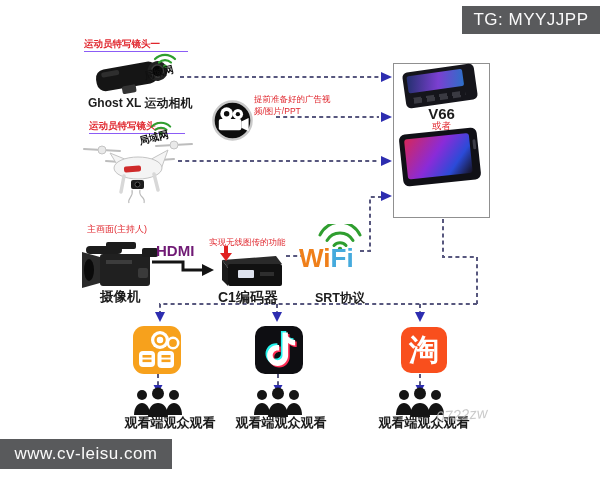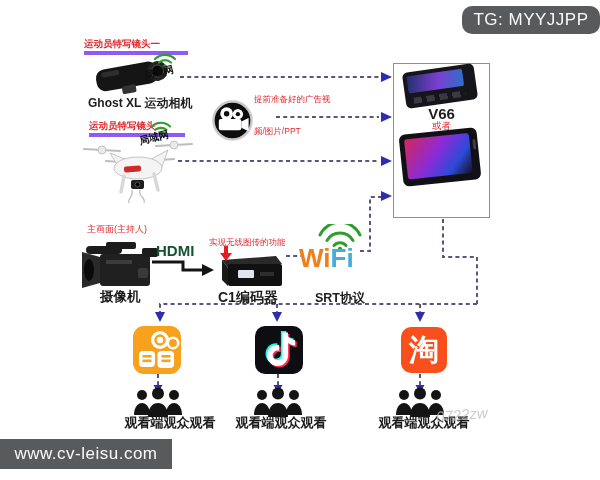--- a/index.html
+++ b/index.html
@@ -3,21 +3,21 @@
 <meta charset="utf-8">
 <style>
   html,body{margin:0;padding:0;background:#fff;}
   #canvas{position:relative;width:600px;height:480px;background:#fff;overflow:hidden;
           font-family:"Liberation Sans",sans-serif;}
   .abs{position:absolute;}
   svg{display:block;}
   #connectors{position:absolute;left:0;top:0;z-index:1;}
   .ann{position:absolute;color:#e0262d;font-weight:bold;line-height:1.15;z-index:3;white-space:nowrap;}
   .lbl{position:absolute;color:#1c1c1c;font-weight:bold;z-index:3;white-space:nowrap;}
-  .underline{border-bottom:4px solid #8b5cf6;padding-bottom:1px;}
+  .underline{border-bottom:1px solid #8b5cf6;padding-bottom:1px;}
   .badge{position:absolute;background:#595a5c;color:#fafafa;display:flex;align-items:center;
          justify-content:center;z-index:6;font-weight:400;letter-spacing:.5px;}
   .lan{font-size:10px;transform:rotate(-14deg);color:#111;}
   .devbox{position:absolute;left:393px;top:63px;width:97px;height:155px;border:1.5px solid #909090;
           background:#fff;z-index:2;box-sizing:border-box;}
   .v66{position:absolute;left:404px;top:68px;width:72px;height:36px;background:#15151b;border-radius:5px;
        transform:rotate(-8deg);z-index:3;}
   .v66 .screen{position:absolute;left:4px;top:4px;right:12px;height:17px;border-radius:2px;
        background:linear-gradient(100deg,#23306e,#7b3fd1 55%,#2b71c9);}
   .v66 .ports{position:absolute;left:8px;bottom:4px;width:52px;height:6px;
@@ -70,21 +70,21 @@
       <polygon points="153.5,385 162.5,385 158,393"></polygon>
       <polygon points="273.5,385 282.5,385 278,393"></polygon>
       <polygon points="415.5,385 424.5,385 420,393"></polygon>
     </g>
     <g>
       <path d="M152 262 H183 V270 H202" stroke="#141414" stroke-width="3" fill="none"></path>
       <polygon points="202,264 214,270 202,276" fill="#141414"></polygon>
     </g>
   </svg>
 
-  <div class="badge" style="left:462px;top:6px;width:138px;height:28px;font-size:17px;border-radius:10px;">
+  <div class="badge" style="left:462px;top:6px;width:138px;height:28px;font-size:17px;">
     <span>TG: MYYJJPP</span>
   </div>
 
   <div class="ann underline" style="left:84px;top:39px;width:104px;font-size:9.5px;">运动员特写镜头一</div>
   <svg class="abs" style="left:92px;top:54px;z-index:2;" width="86" height="44" viewBox="0 0 86 44">
     <g transform="rotate(-10 43 22)">
       <rect x="4" y="10" width="62" height="22" rx="9" fill="#151515"></rect>
       <rect x="10" y="13" width="18" height="5" rx="2" fill="#2e2e2e"></rect>
       <circle cx="66" cy="21" r="10" fill="#222"></circle>
       <circle cx="66" cy="21" r="6" fill="#060606" stroke="#3c3c3c" stroke-width="1.5"></circle>
@@ -104,21 +104,21 @@
   <svg class="abs" style="left:211px;top:99px;z-index:3;" width="43" height="43" viewBox="0 0 44 44">
     <circle cx="22" cy="22" r="19.5" fill="#0d0d0d" stroke="#c9c9c9" stroke-width="2.5"></circle>
     <circle cx="16" cy="15" r="6.5" fill="#fff"></circle>
       <circle cx="16" cy="15" r="2.8" fill="#0d0d0d"></circle>
     <circle cx="27.5" cy="15.5" r="5.3" fill="#fff"></circle>
       <circle cx="27.5" cy="15.5" r="2.2" fill="#0d0d0d"></circle>
     <rect x="8" y="20.5" width="23" height="11.5" rx="2" fill="#fff"></rect>
     <polygon points="31,23 38.5,19.5 38.5,33 31,29.5" fill="#fff"></polygon>
   </svg>
   <div class="ann" style="left:254px;top:95px;font-size:8.5px;font-weight:normal;">提前准备好的广告视</div>
-  <div class="ann" style="left:254px;top:107px;font-size:8.5px;font-weight:normal;margin-top:20px;">频/图片/PPT</div>
+  <div class="ann" style="left:254px;top:107px;font-size:8.5px;font-weight:normal;">频/图片/PPT</div>
 
   <div class="ann underline" style="left:89px;top:121px;width:96px;font-size:9.5px;">运动员特写镜头二</div>
   <svg class="abs" style="left:80px;top:128px;z-index:2;" width="118" height="76" viewBox="0 0 118 76">
     <g stroke="#bdbdbd" stroke-width="2" stroke-linecap="round">
       <line x1="4" y1="21" x2="40" y2="23"></line>
         <line x1="76" y1="18" x2="112" y2="16"></line>
       <line x1="26" y1="33" x2="54" y2="35"></line>
         <line x1="66" y1="33" x2="94" y2="31"></line>
     </g>
     <g fill="#e9e9e9" stroke="#c4c4c4" stroke-width="1">
@@ -165,21 +165,21 @@
     <rect x="24" y="4" width="30" height="7" rx="2" fill="#1c1c1c"></rect>
     <rect x="4" y="8" width="36" height="8" rx="4" fill="#1c1c1c"></rect>
     <rect x="18" y="16" width="50" height="32" rx="3" fill="#202020"></rect>
     <polygon points="0,14 18,19 18,45 0,50" fill="#2a2a2a"></polygon>
     <ellipse cx="7" cy="32" rx="5" ry="11" fill="#0a0a0a"></ellipse>
     <rect x="60" y="10" width="16" height="9" rx="2" fill="#1c1c1c"></rect>
     <rect x="24" y="22" width="26" height="4" fill="#3c3c3c"></rect>
     <rect x="56" y="30" width="10" height="10" rx="2" fill="#3a3a3a"></rect>
   </svg>
   <div class="lbl" style="left:100px;top:288px;font-size:13.5px;">摄像机</div>
-  <div class="lbl" style="left:156px;top:242px;font-size:15px;color:#14532d;">HDMI</div>
+  <div class="lbl" style="left:156px;top:242px;font-size:15px;color:#701a75;">HDMI</div>
 
   <div class="ann" style="left:209px;top:238px;font-size:8.5px;font-weight:normal;">实现无线图传的功能</div>
   <svg class="abs" style="left:219px;top:245px;z-index:4;" width="14" height="17" viewBox="0 0 14 17">
     <rect x="5" y="1" width="4" height="8" fill="#e02020"></rect>
     <polygon points="1,8 13,8 7,16" fill="#e02020"></polygon>
   </svg>
   <svg class="abs" style="left:214px;top:252px;z-index:3;" width="70" height="38" viewBox="0 0 70 38">
     <polygon points="8,8 62,4 68,12 14,16" fill="#2a2a2a"></polygon>
     <polygon points="8,8 14,16 14,34 8,28" fill="#1a1a1a"></polygon>
     <rect x="14" y="12" width="54" height="22" rx="2" fill="#111"></rect>

